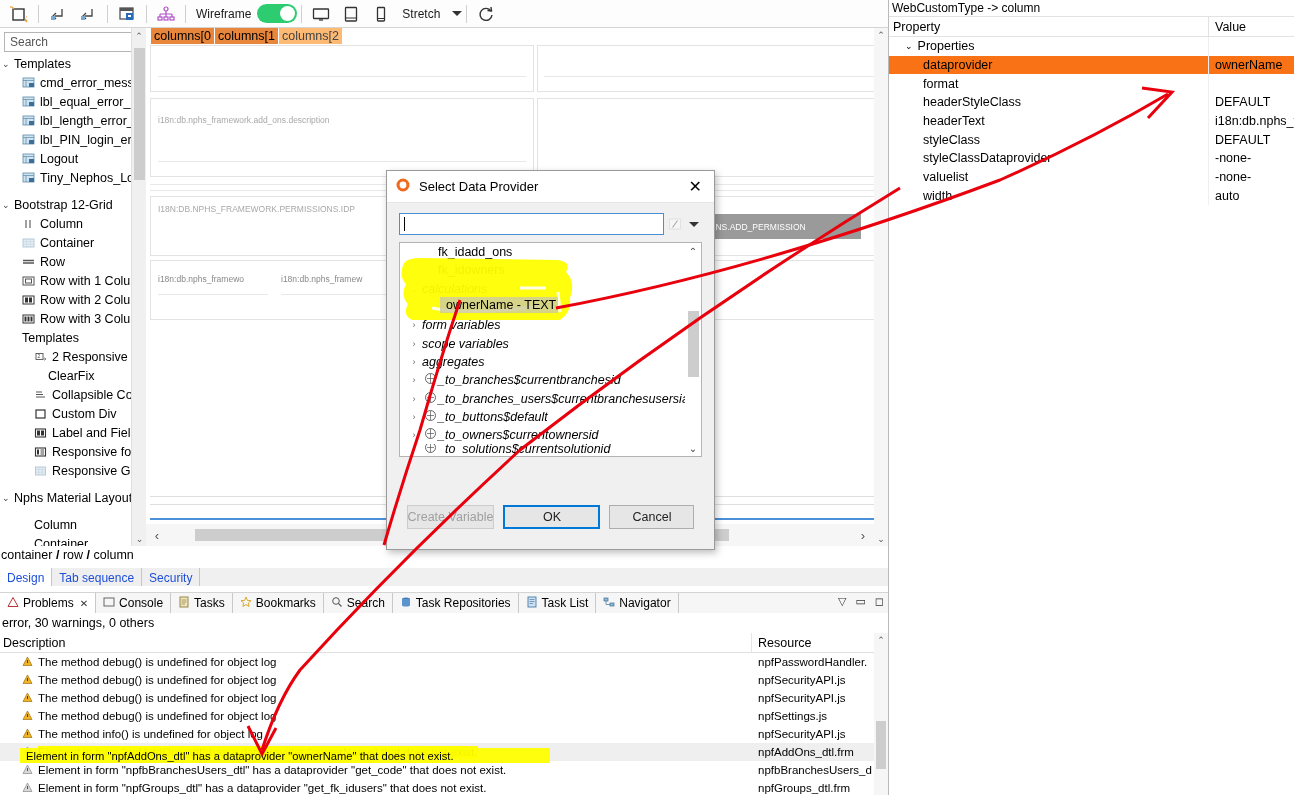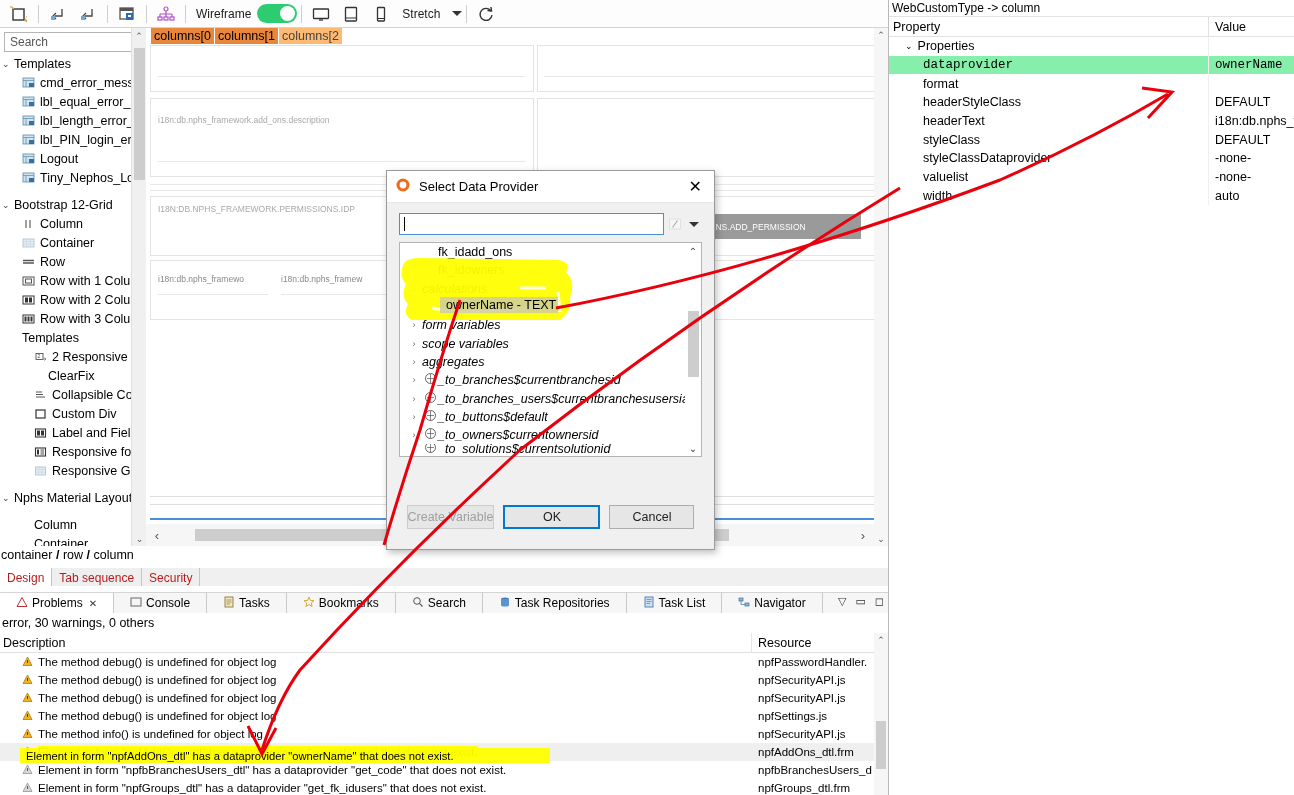--- a/index.html
+++ b/index.html
@@ -112,33 +112,33 @@
     position: absolute; left: 0; top: 548px; width: 888px; height: 18px;
     font-size: 12.5px; padding-left: 1px; color: #000; background: #fff;
   }
   .breadcrumb b { font-weight: bold; }
   .editor-tabs {
     position: absolute; left: 0; top: 568px; width: 888px; height: 18px;
     display: flex; font-size: 12px; background: #f0f0f0;
   }
   .etab {
     padding: 1px 7px 0 7px; border-right: 1px solid #c6c6c6; height: 18px;
-    display: flex; align-items: center; color: #b91c1c; background: #efefef;
+    display: flex; align-items: center; color: #1d4ed8; background: #efefef;
   }
   .etab.active { background: #ffffff; }
 
   
   .bottom {
     position: absolute; left: 0; top: 592px; width: 888px; height: 203px;
     background: #fff; border-top: 1px solid #d4d4d4;
   }
   .view-tabs { display: flex; height: 20px; align-items: stretch; background: #f6f6f6; }
   .vtab {
     display: flex; align-items: center; gap: 4px;
-    padding: 0 16px; font-size: 12px; color: #000; position: relative;
+    padding: 0 7px; font-size: 12px; color: #000; position: relative;
     border-right: 1px solid #c9c9c9;
   }
   .vtab.active { background: #fff; font-weight: normal; }
   .vtab .x { font-size: 10px; color: #333; margin-left: 2px; }
   .view-ctrls {
     position: absolute; right: 4px; top: 2px; display: flex; gap: 9px; align-items: center;
     font-size: 11px; color: #333;
   }
   .summary {
     height: 20px; font-size: 12.5px; display: flex; align-items: center;
@@ -179,21 +179,21 @@
   .props-head {
     display: flex; height: 20px; font-size: 12.5px; border-bottom: 1px solid #e2e2e2;
   }
   .props-head .c1 { width: 320px; padding-left: 4px; display:flex; align-items:center; border-right: 1px solid #e2e2e2;}
   .props-head .c2 { flex: 1; padding-left: 6px; display:flex; align-items:center;}
   .prow { display: flex; height: 18.7px; font-size: 12.5px; align-items: center; }
   .prow .c1 { width: 320px; padding-left: 4px; display: flex; align-items: center;
               border-right: 1px solid #efefef; height: 100%; }
   .prow .c2 { flex: 1; padding-left: 6px; display: flex; align-items: center; height: 100%;
               white-space: nowrap; overflow: hidden; }
-  .prow.sel { background: #86efac; font-family: Liberation Mono, monospace; }
+  .prow.sel { background: #f97316; }
   .prow .indent1 { padding-left: 12px; }
   .prow .indent2 { padding-left: 30px; }
   .cbx { width: 11px; height: 11px; border: 1px solid #6b6b6b; background: #fff;
          display: inline-block; margin-right: 5px; }
 
   
   .dlg {
     position: absolute; left: 386px; top: 170px; width: 329px; height: 380px;
     background: #f0f0f0; border: 1px solid #9a9a9a;
     box-shadow: 2px 3px 7px rgba(0,0,0,0.25);

